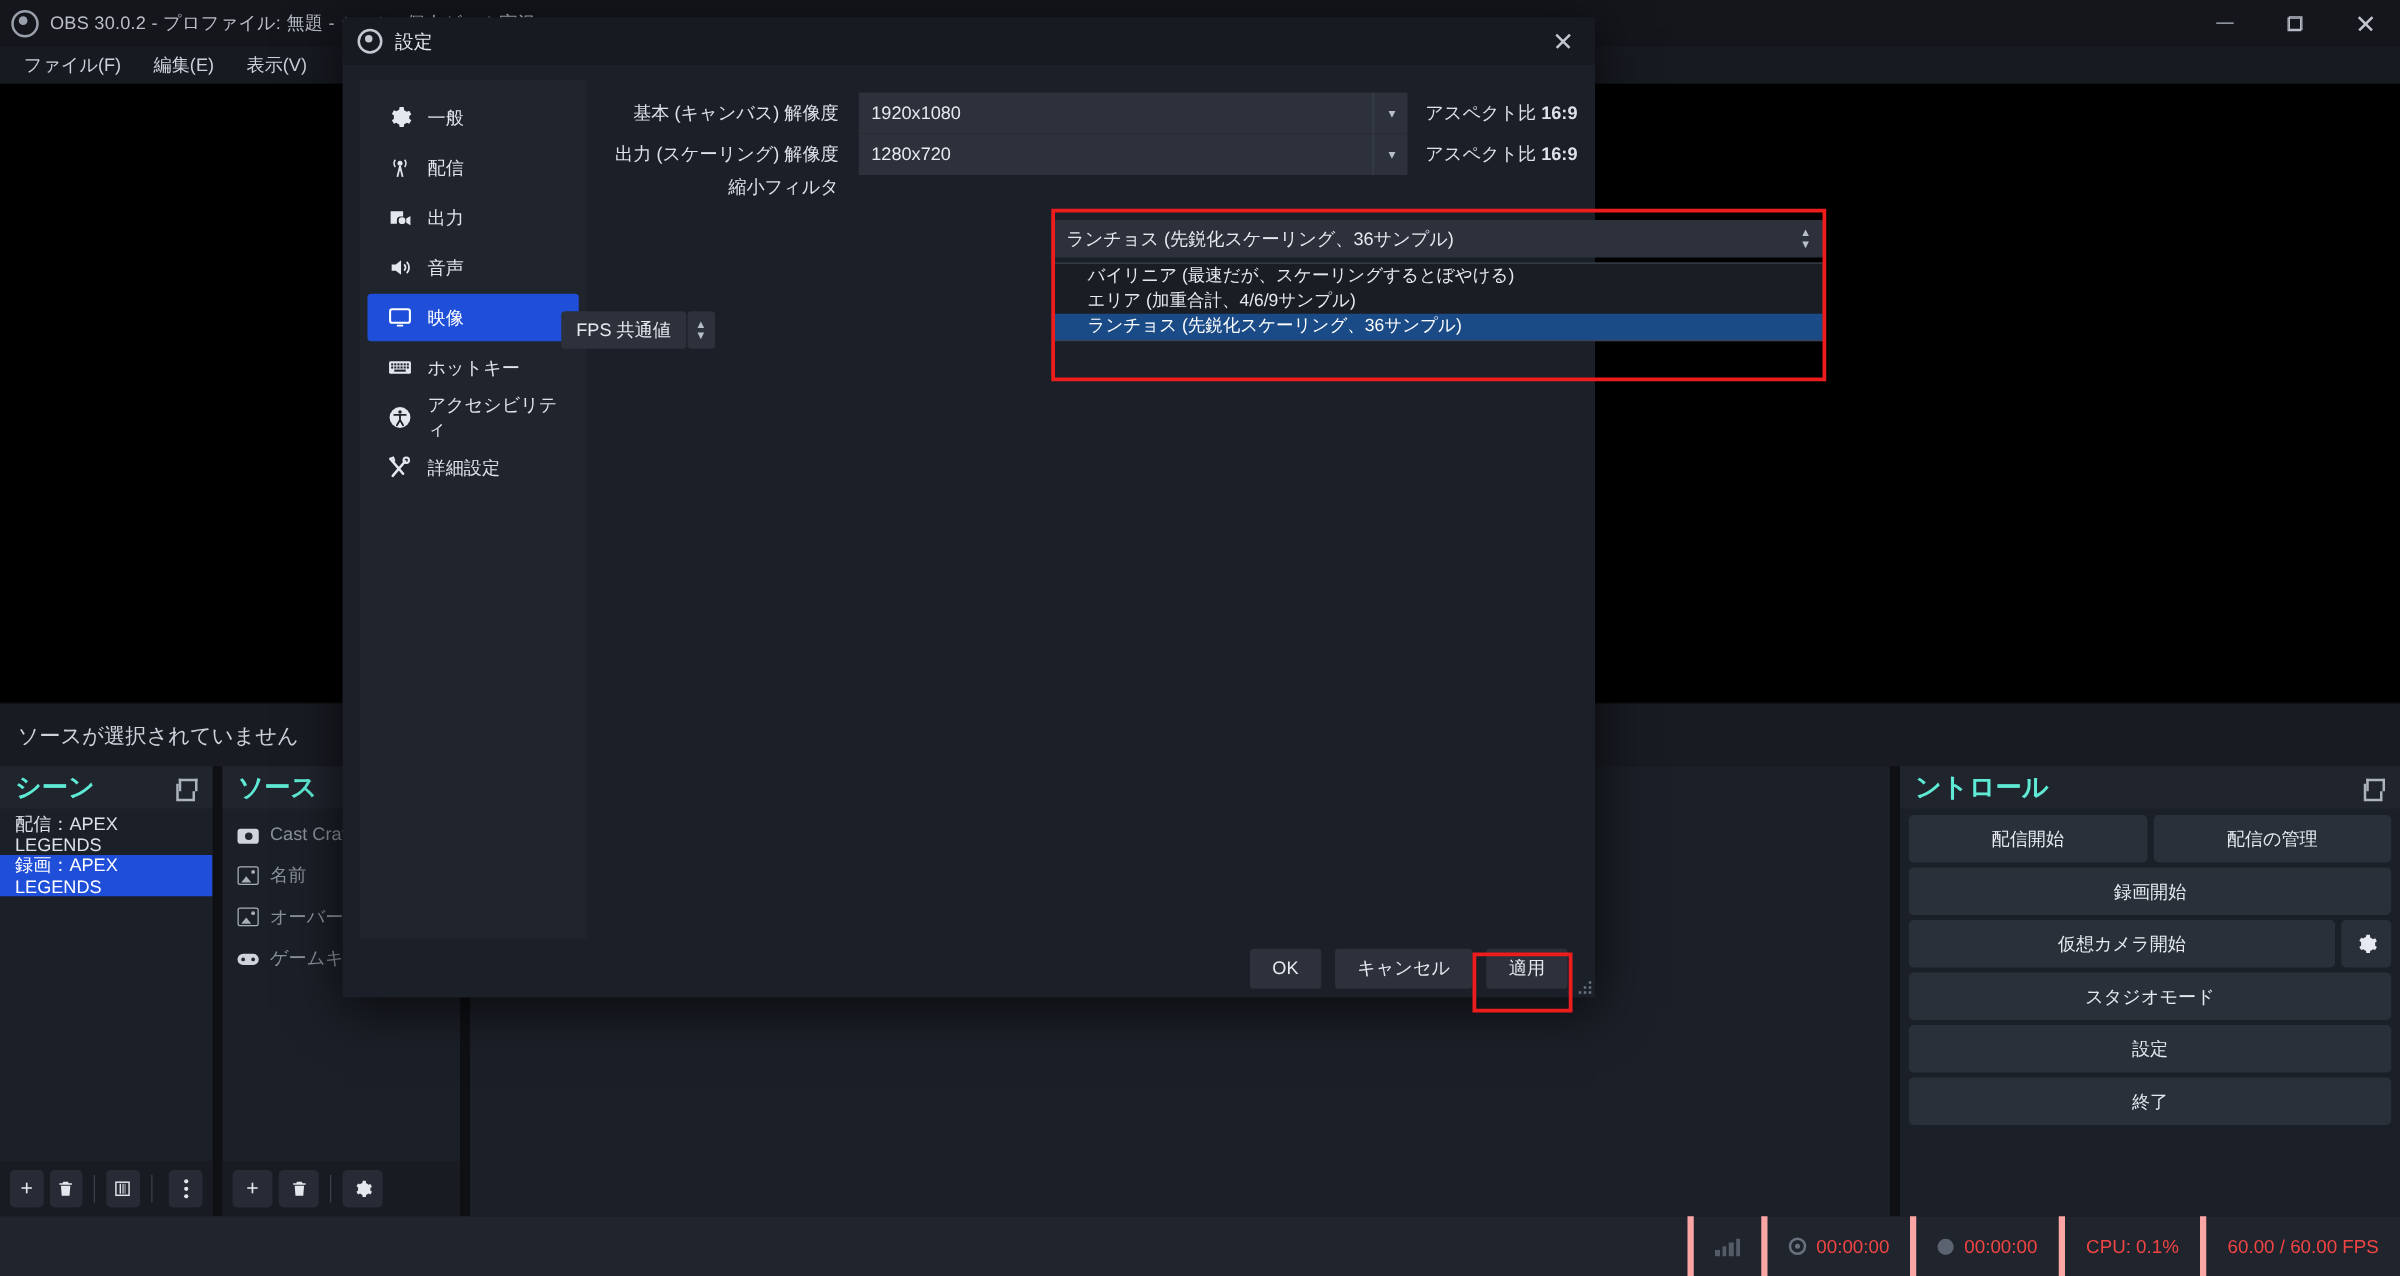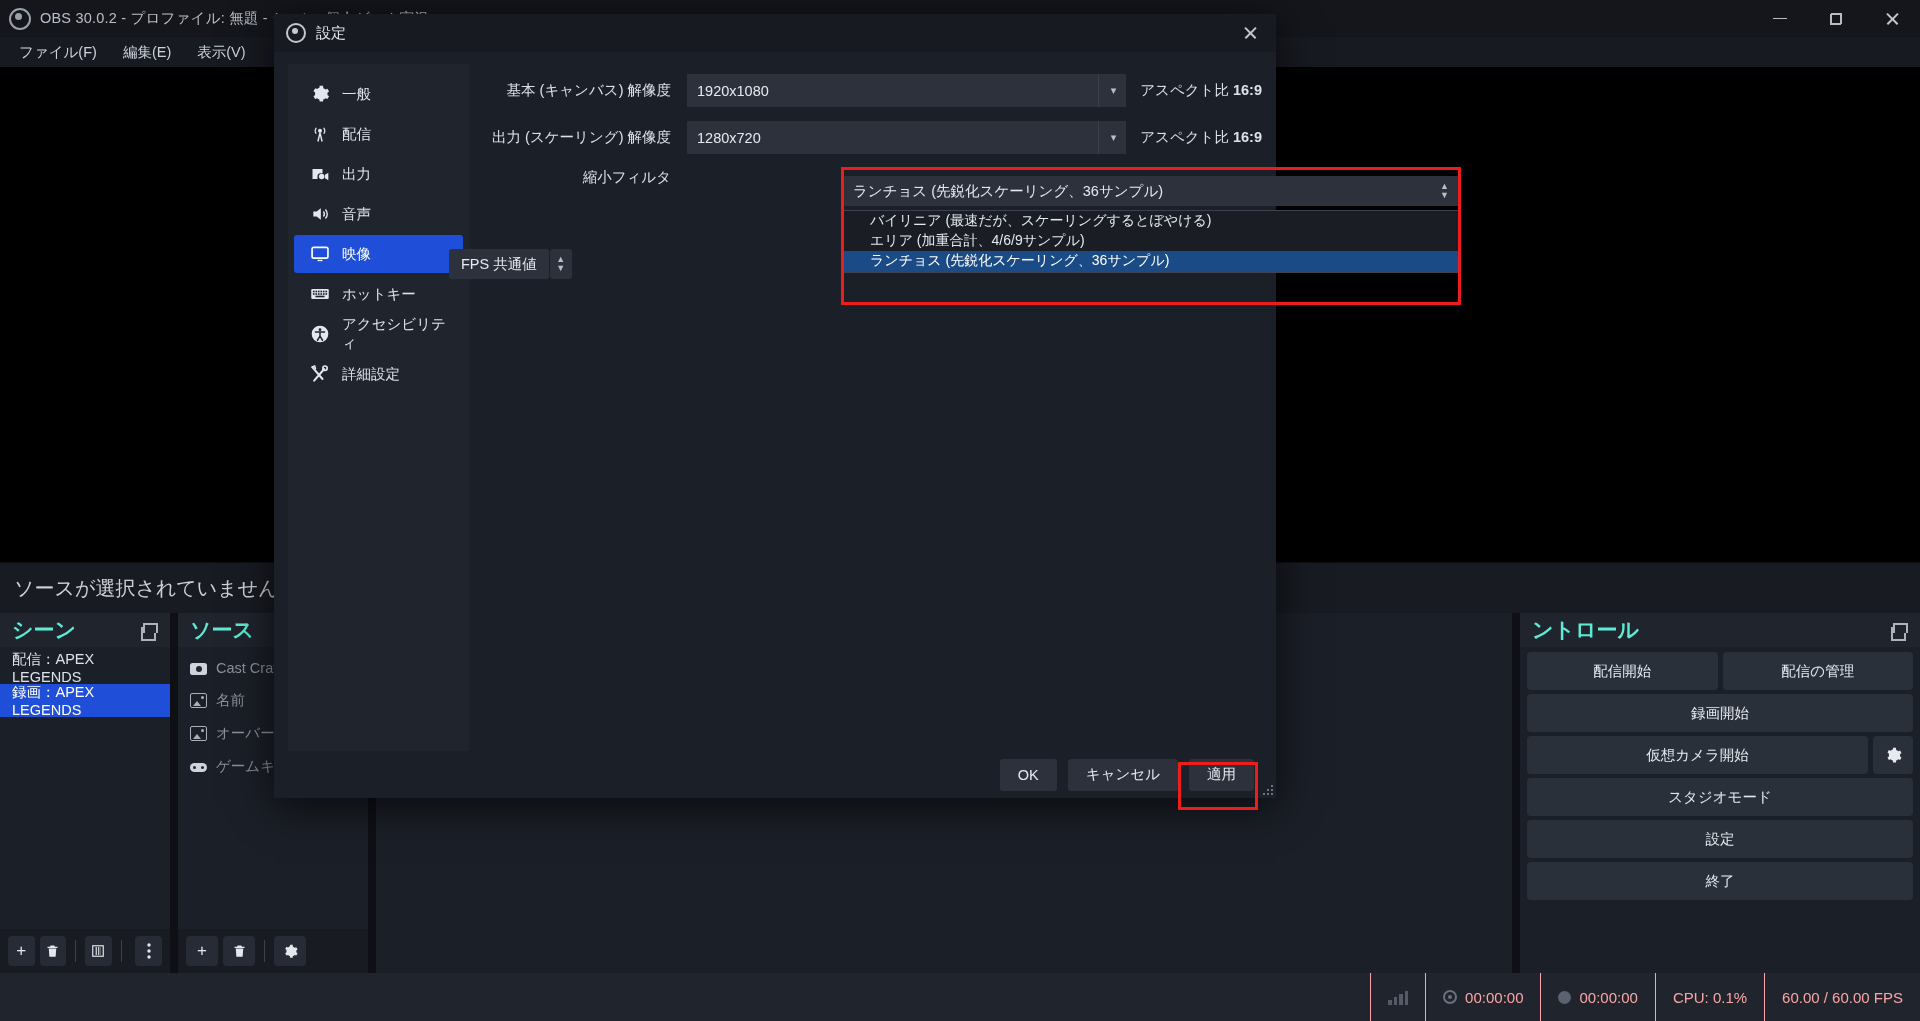--- a/index.html
+++ b/index.html
@@ -60,21 +60,21 @@
   .obs-canvas {
     position: absolute; top: 67px; left: 0; width: 1920px; height: 495px;
     background: #000;
   }
 
   
   .source-info-bar {
     position: absolute; top: 563px; left: 0; width: 1920px; height: 50px;
     background: #181b22; display: flex; align-items: center;
   }
-  .source-empty-text { font-size: 20px; color: #cdd2da; margin-left: 14px; }
+  .source-empty-text { font-size: 17px; color: #cdd2da; margin-left: 14px; }
   .props-btn {
     margin-left: 120px; height: 36px; background: #13161c; border-radius: 4px;
     display: flex; align-items: center; padding: 0 12px; gap: 7px;
     color: #aeb4bf; font-size: 14.5px;
   }
 
   
   .docks {
     position: absolute; top: 613px; left: 0; width: 1920px; height: 360px;
     display: flex; gap: 8px; padding: 0 0 0 0;
@@ -161,22 +161,22 @@
     display: flex; align-items: center; justify-content: center; color: #e6eaf0;
   }
 
   
   .statusbar {
     position: absolute; bottom: 0; left: 0; width: 1920px; height: 48px;
     background: #20242d; display: flex; align-items: center; justify-content: flex-end;
   }
   .status-cell {
     height: 48px; display: flex; align-items: center; justify-content: center;
-    gap: 8px; padding: 0 17px; font-size: 15px; color: #fca5a5;
-    border-left: 1px solid #fca5a5;
+    gap: 8px; padding: 0 17px; font-size: 15px; color: #ef4444;
+    border-left: 5px solid #fca5a5;
   }
   .bars { display: flex; align-items: flex-end; gap: 2px; height: 16px; }
   .bars i { width: 3.5px; background: #555b66; display: block; }
   .dot-rec { width: 13px; height: 13px; border-radius: 50%; background: #5b6270; }
   .dot-live {
     width: 14px; height: 14px; border-radius: 50%;
     border: 2px solid #6a717d; position: relative;
   }
   .dot-live::after {
     content:""; position:absolute; left:3px; top:3px; width:4px; height:4px;
@@ -216,21 +216,21 @@
   .nav-item {
     height: 38px; display: flex; align-items: center; gap: 12px;
     padding: 0 16px; font-size: 14.5px; color: #dfe4eb; margin: 2px 6px;
     border-radius: 3px;
   }
   .nav-item.active { background: #1f4fd8; color: #fff; }
   .nav-ico { width: 20px; height: 20px; flex: none; position: relative; }
 
   .settings-main { flex: 1; padding: 10px 0 0 22px; position: relative; }
 
-  .form-row { display: flex; align-items: center; margin-bottom: 14px; }
+  .form-row { display: flex; align-items: center; }
   .form-label {
     width: 196px; text-align: right; padding-right: 16px;
     font-size: 14.5px; color: #dde2ea; flex: none;
   }
   .combo {
     flex: 1; height: 33px; background: #2c313b; border-radius: 0;
     display: flex; align-items: center; padding: 0 10px;
     font-size: 14.5px; color: #e6eaf0; position: relative;
   }
   .combo .chev {

